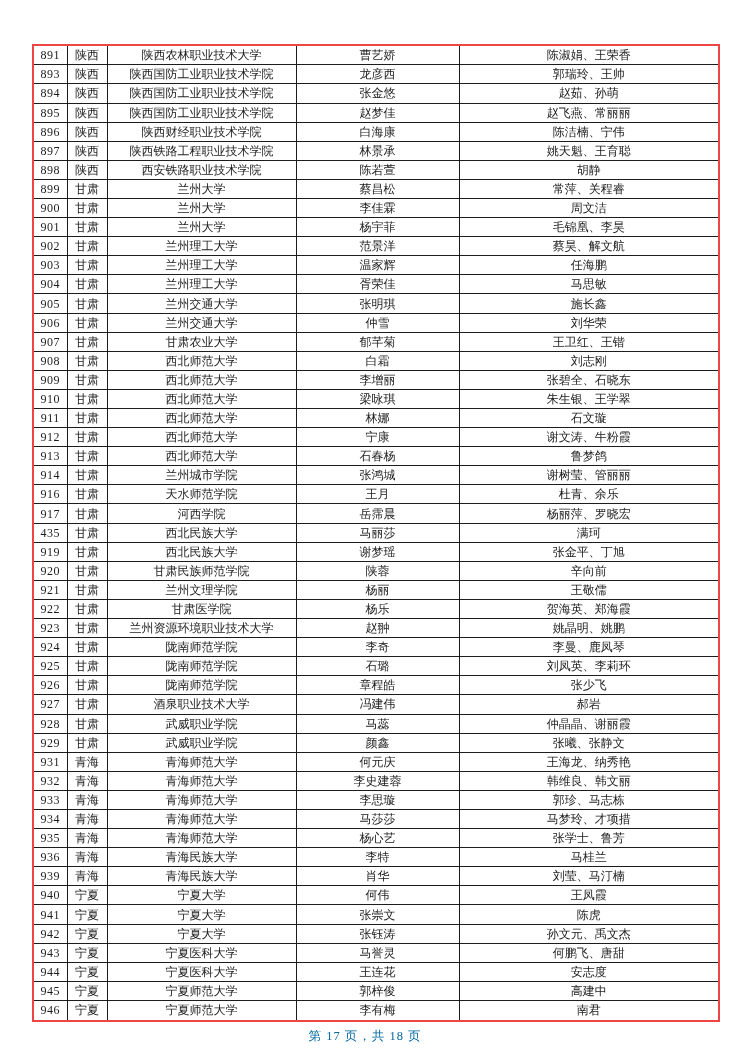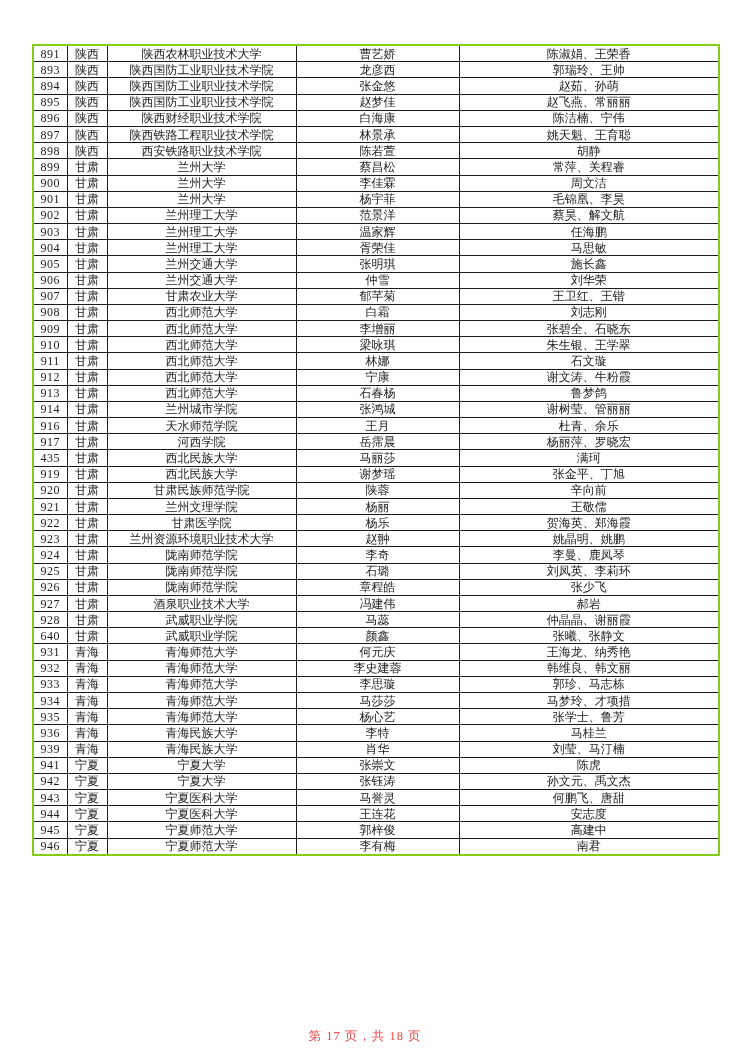--- a/index.html
+++ b/index.html
@@ -18,24 +18,24 @@
   .sheet {
     position: absolute;
     inset: 0;
     background: #fff;
   }
   table.roster {
     position: absolute;
     left: 32px;
     top: 44px;
     width: 686px;
-    height: 812px;
+    height: 978px;
     border-collapse: collapse;
     table-layout: fixed;
-    border: 2px solid #84cc16;
+    border: 2px solid #ef4444;
   }
   table.roster td {
     border: 1px solid #1c1c1c;
     font-size: 12px;
     line-height: 1;
     text-align: center;
     vertical-align: middle;
     padding: 0 2px;
     white-space: nowrap;
     overflow: hidden;
@@ -51,21 +51,21 @@
     font-size: 12px;
     letter-spacing: 0.5px;
   }
   .page-footer {
     position: absolute;
     left: 0;
     top: 1028px;
     width: 730px;
     text-align: center;
     font-size: 12.5px;
-    color: #ef4444;
+    color: #0369a1;
     letter-spacing: 1px;
   }
 </style>
 </head>
 <body>
 
 <div class="sheet">
 
   <table class="roster">
     <colgroup>
@@ -322,21 +322,21 @@
           <td>郝岩</td>
         </tr>
         <tr>
           <td class="num">928</td>
           <td>甘肃</td>
           <td>武威职业学院</td>
           <td>马蕊</td>
           <td>仲晶晶、谢丽霞</td>
         </tr>
         <tr>
-          <td class="num">640</td>
+          <td class="num">929</td>
           <td>甘肃</td>
           <td>武威职业学院</td>
           <td>颜鑫</td>
           <td>张曦、张静文</td>
         </tr>
         <tr>
           <td class="num">931</td>
           <td>青海</td>
           <td>青海师范大学</td>
           <td>何元庆</td>
@@ -376,20 +376,27 @@
           <td>青海民族大学</td>
           <td>李特</td>
           <td>马桂兰</td>
         </tr>
         <tr>
           <td class="num">939</td>
           <td>青海</td>
           <td>青海民族大学</td>
           <td>肖华</td>
           <td>刘莹、马汀楠</td>
+        </tr>
+        <tr>
+          <td class="num">940</td>
+          <td>宁夏</td>
+          <td>宁夏大学</td>
+          <td>何伟</td>
+          <td>王凤霞</td>
         </tr>
         <tr>
           <td class="num">941</td>
           <td>宁夏</td>
           <td>宁夏大学</td>
           <td>张崇文</td>
           <td>陈虎</td>
         </tr>
         <tr>
           <td class="num">942</td>

